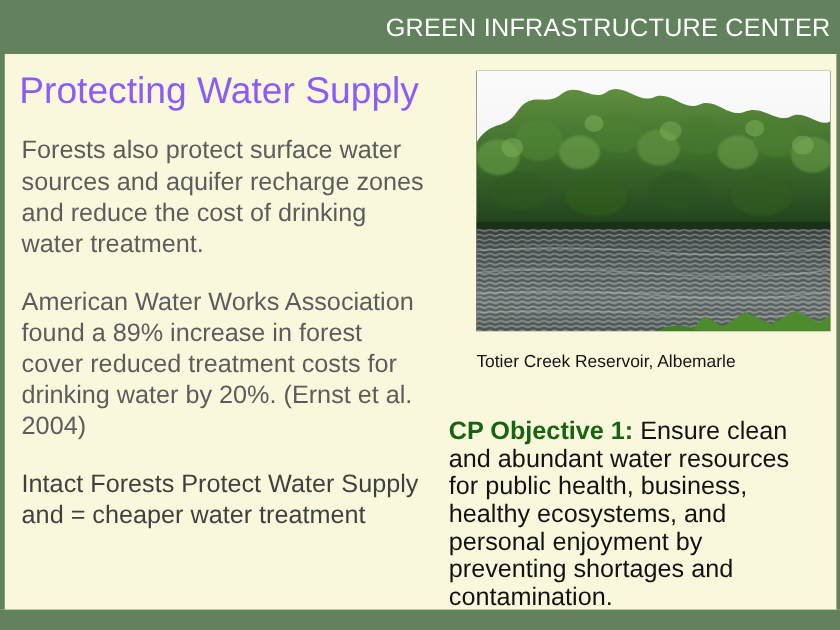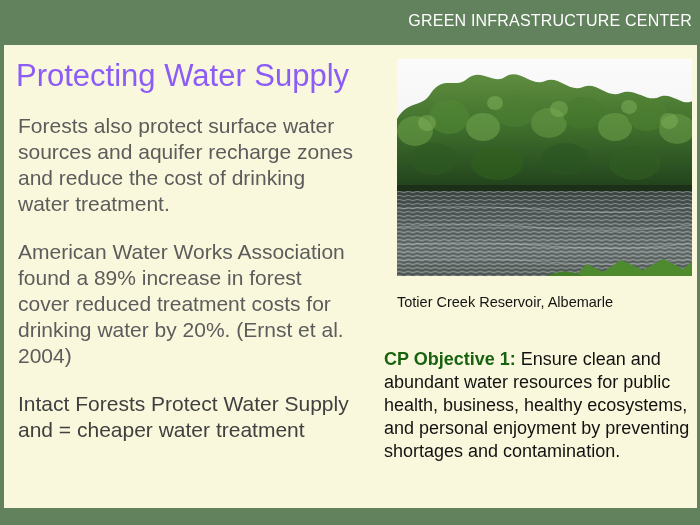--- a/index.html
+++ b/index.html
@@ -25,21 +25,21 @@
     left: 0; top: 0;
     width: 700px;
     height: 45px;
     background: #61825c;
   }
   .header-title {
     position: absolute;
     right: 8px;
     top: 12px;
     color: #ffffff;
-    font-size: 16px;
+    font-size: 21px;
     letter-spacing: 0.2px;
     font-weight: 400;
     white-space: nowrap;
   }
   .footer-band {
     position: absolute;
     left: 0; bottom: 0;
     width: 700px;
     height: 17px;
     background: #61825c;
@@ -108,25 +108,25 @@
     width: 296px;
     text-align: left;
     color: #141414;
     font-size: 14.5px;
     line-height: 18px;
   }
 
   
   .objective {
     position: absolute;
-    left: 384px;
+    left: 374px;
     top: 348px;
     width: 310px;
     color: #121212;
-    font-size: 18px;
+    font-size: 21px;
     line-height: 23px;
   }
   .objective .lead {
     color: #186310;
     font-weight: bold;
   }
 </style>
 </head>
 <body>
 

